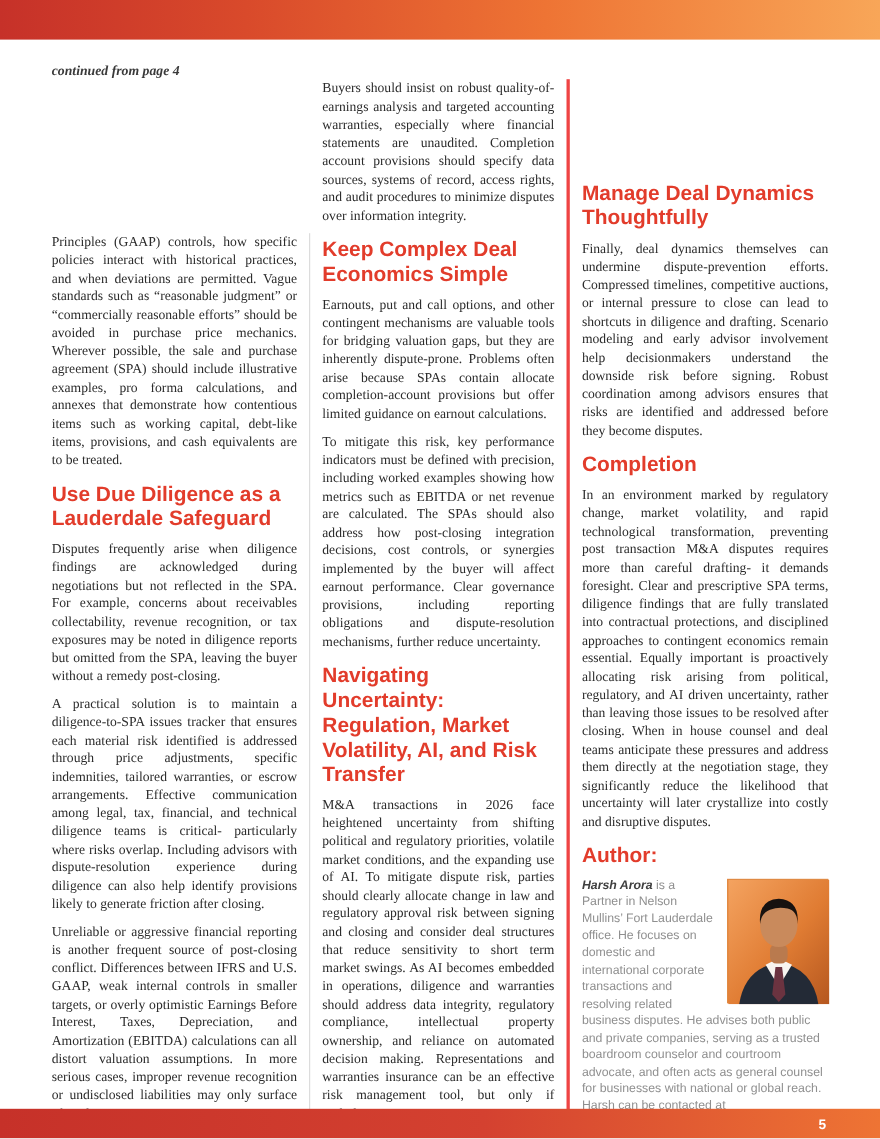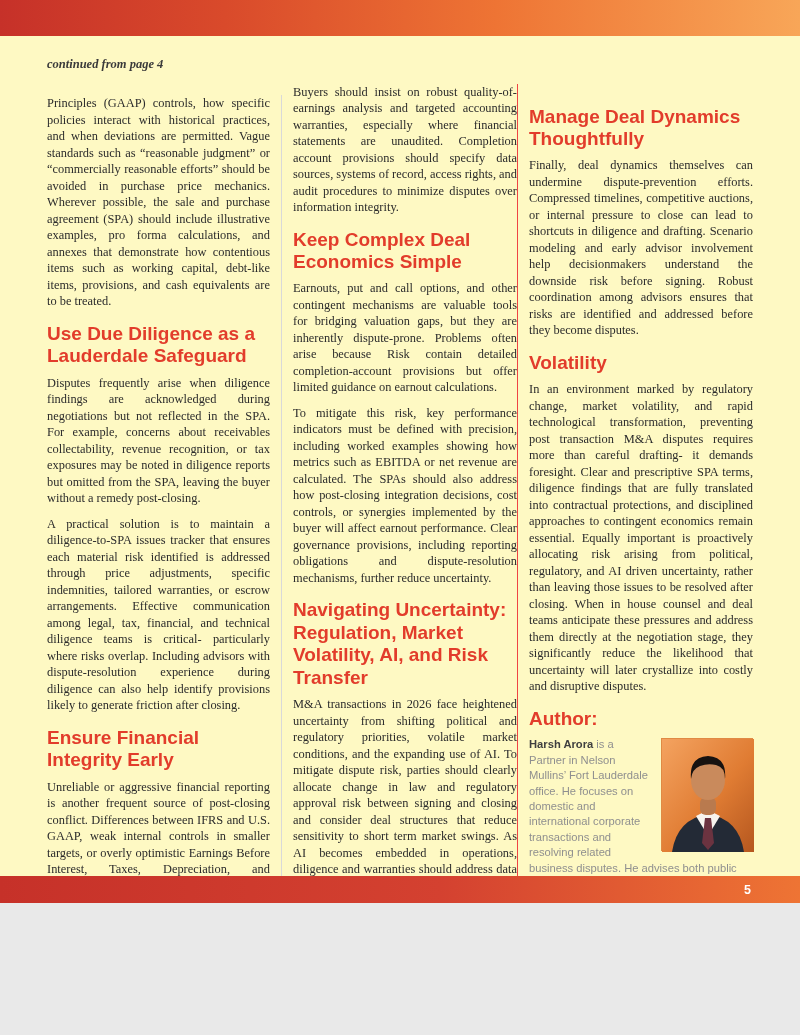--- a/index.html
+++ b/index.html
@@ -1,22 +1,22 @@
 <!DOCTYPE html>
 <html><head>
 <meta charset="utf-8">
 <style>
   * { margin: 0; padding: 0; box-sizing: border-box; }
   html, body { background: #e9e9e9; }
   .page {
     position: relative;
     width: 800px;
-    height: 903px;
+    height: 1035px;
     margin: 0 auto;
-    background: #fef9c3;
+    background: #ffffff;
     font-family: "Liberation Serif", serif;
     overflow: hidden;
   }
   .top-bar {
     position: absolute;
     top: 0; left: 0;
     width: 100%; height: 36px;
     background: linear-gradient(90deg, #c63129 0%, #d94a2b 28%, #ee7434 62%, #f8a658 100%);
   }
   .bottom-bar {
@@ -48,21 +48,21 @@
     font-size: 12.5px;
     color: #3a3a3a;
   }
   .columns {
     display: flex;
     min-height: 897px;
     align-items: flex-end;
   }
   .col { width: 235px; }
   .col-1 { padding-right: 11px; border-right: 1px solid #d9d9d9; }
-  .col-2 { width: 236px; padding-left: 11px; border-right: 1px solid #ef4444; }
+  .col-2 { width: 236px; padding-left: 11px; padding-right: 11px; border-right: 3px solid #ef4444; }
   .col-3 { padding-left: 11px; }
   p.body {
     font-size: 12.4px;
     line-height: 1.33;
     color: #2b2b2b;
     text-align: justify;
     margin-bottom: 9px;
   }
   h3.heading {
     font-family: "Liberation Sans", sans-serif;
@@ -75,21 +75,21 @@
   .col > :first-child { margin-top: 0; }
   .author-section { margin-top: 12px; }
   .author-heading { margin-bottom: 6px; }
   .author-bio {
     font-family: "Liberation Sans", sans-serif;
     font-size: 11.2px;
     line-height: 1.38;
     color: #8f8f8f;
     text-align: left;
   }
-  .author-name { font-weight: bold; color: #3f3f3f; }
+  .author-name { font-weight: bold; color: #3f3f3f; font-style: italic; }
   .author-photo {
     float: right;
     width: 92px;
     height: 113px;
     margin: 1px 0 6px 8px;
     border: 1px solid #e08a44;
     background: #e07c33;
   }
   .author-photo svg { display: block; }
 </style>
@@ -104,37 +104,36 @@
 
     <div class="continued">continued from page 4</div>
 
     <div class="columns">
 
       <div class="col col-1">
         <p class="body">Principles (GAAP) controls, how specific policies interact with historical practices, and when deviations are permitted. Vague standards such as “reasonable judgment” or “commercially reasonable efforts” should be avoided in purchase price mechanics. Wherever possible, the sale and purchase agreement (SPA) should include illustrative examples, pro forma calculations, and annexes that demonstrate how contentious items such as working capital, debt-like items, provisions, and cash equivalents are to be treated.</p>
         <h3 class="heading">Use Due Diligence as a Lauderdale Safeguard</h3>
         <p class="body">Disputes frequently arise when diligence findings are acknowledged during negotiations but not reflected in the SPA. For example, concerns about receivables collectability, revenue recognition, or tax exposures may be noted in diligence reports but omitted from the SPA, leaving the buyer without a remedy post-closing.</p>
         <p class="body">A practical solution is to maintain a diligence-to-SPA issues tracker that ensures each material risk identified is addressed through price adjustments, specific indemnities, tailored warranties, or escrow arrangements. Effective communication among legal, tax, financial, and technical diligence teams is critical- particularly where risks overlap. Including advisors with dispute-resolution experience during diligence can also help identify provisions likely to generate friction after closing.</p>
-        <h3 class="heading">Ensure Financial Integrity Early</h3>
         <p class="body">Unreliable or aggressive financial reporting is another frequent source of post-closing conflict. Differences between IFRS and U.S. GAAP, weak internal controls in smaller targets, or overly optimistic Earnings Before Interest, Taxes, Depreciation, and Amortization (EBITDA) calculations can all distort valuation assumptions. In more serious cases, improper revenue recognition or undisclosed liabilities may only surface after closing.</p>
       </div>
 
       <div class="col col-2">
         <p class="body">Buyers should insist on robust quality-of-earnings analysis and targeted accounting warranties, especially where financial statements are unaudited. Completion account provisions should specify data sources, systems of record, access rights, and audit procedures to minimize disputes over information integrity.</p>
         <h3 class="heading">Keep Complex Deal Economics Simple</h3>
-        <p class="body">Earnouts, put and call options, and other contingent mechanisms are valuable tools for bridging valuation gaps, but they are inherently dispute-prone. Problems often arise because Risk contain detailed completion-account provisions but offer limited guidance on earnout calculations.</p>
+        <p class="body">Earnouts, put and call options, and other contingent mechanisms are valuable tools for bridging valuation gaps, but they are inherently dispute-prone. Problems often arise because SPAs contain allocate completion-account provisions but offer limited guidance on earnout calculations.</p>
         <p class="body">To mitigate this risk, key performance indicators must be defined with precision, including worked examples showing how metrics such as EBITDA or net revenue are calculated. The SPAs should also address how post-closing integration decisions, cost controls, or synergies implemented by the buyer will affect earnout performance. Clear governance provisions, including reporting obligations and dispute-resolution mechanisms, further reduce uncertainty.</p>
         <h3 class="heading">Navigating Uncertainty: Regulation, Market Volatility, AI, and Risk Transfer</h3>
         <p class="body">M&amp;A transactions in 2026 face heightened uncertainty from shifting political and regulatory priorities, volatile market conditions, and the expanding use of AI. To mitigate dispute risk, parties should clearly allocate change in law and regulatory approval risk between signing and closing and consider deal structures that reduce sensitivity to short term market swings. As AI becomes embedded in operations, diligence and warranties should address data integrity, regulatory compliance, intellectual property ownership, and reliance on automated decision making. Representations and warranties insurance can be an effective risk management tool, but only if underlying</p>
       </div>
 
       <div class="col col-3">
         <h3 class="heading">Manage Deal Dynamics Thoughtfully</h3>
         <p class="body">Finally, deal dynamics themselves can undermine dispute-prevention efforts. Compressed timelines, competitive auctions, or internal pressure to close can lead to shortcuts in diligence and drafting. Scenario modeling and early advisor involvement help decisionmakers understand the downside risk before signing. Robust coordination among advisors ensures that risks are identified and addressed before they become disputes.</p>
-        <h3 class="heading">Volatility</h3>
+        <h3 class="heading">Completion</h3>
         <p class="body">In an environment marked by regulatory change, market volatility, and rapid technological transformation, preventing post transaction M&amp;A disputes requires more than careful drafting- it demands foresight. Clear and prescriptive SPA terms, diligence findings that are fully translated into contractual protections, and disciplined approaches to contingent economics remain essential. Equally important is proactively allocating risk arising from political, regulatory, and AI driven uncertainty, rather than leaving those issues to be resolved after closing. When in house counsel and deal teams anticipate these pressures and address them directly at the negotiation stage, they significantly reduce the likelihood that uncertainty will later crystallize into costly and disruptive disputes.</p>
 
         <div class="author-section">
           <h3 class="heading author-heading">Author:</h3>
           <div class="author-bio">
             <span class="author-photo">
               <svg viewBox="0 0 92 113" width="92" height="113" preserveAspectRatio="none">
                 <defs>
                   <linearGradient id="pbg" x1="0" y1="0" x2="1" y2="1">
                     <stop offset="0" stop-color="#f4a360"></stop>

